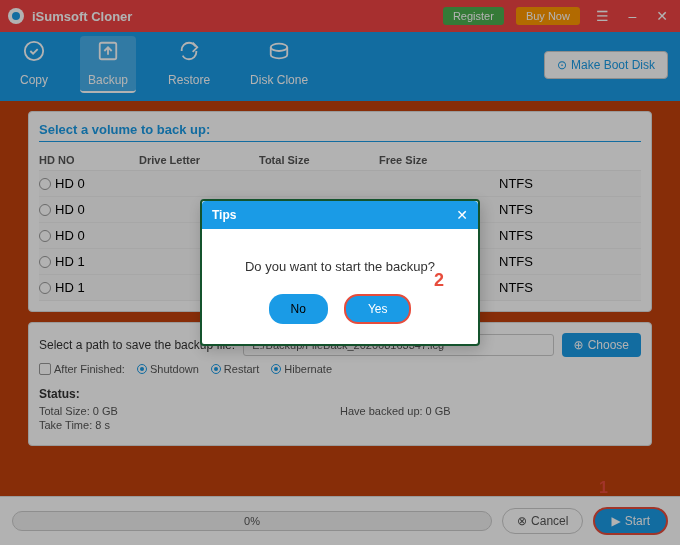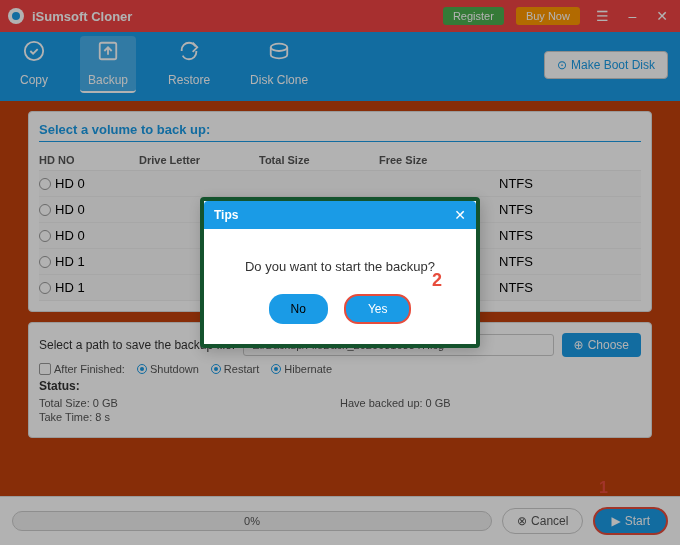--- a/index.html
+++ b/index.html
@@ -182,21 +182,21 @@
       position: fixed;
       top: 0; left: 0; right: 0; bottom: 0;
       background: rgba(0,0,0,0.3);
       display: flex;
       align-items: center;
       justify-content: center;
       z-index: 100;
     }
     .dialog {
       background: white;
-      border: 4px solid #14532d;
+      border: 2px solid #14532d;
       border-radius: 4px;
       width: 280px;
       box-shadow: 2px 4px 16px rgba(0,0,0,0.2);
     }
     .dialog-header {
       background: #1a9be6;
       color: white;
       padding: 6px 10px;
       display: flex;
       align-items: center;
@@ -345,20 +345,21 @@
 
     
     .status-panel {
       padding: 4px 0;
     }
     .status-title {
       font-weight: bold;
       font-size: 12px;
       color: #333;
       margin-bottom: 4px;
+      margin-top: 8px;
     }
     .status-grid {
       display: grid;
       grid-template-columns: 1fr 1fr;
       gap: 2px 0;
       font-size: 11px;
       color: #555;
     }
 
     

